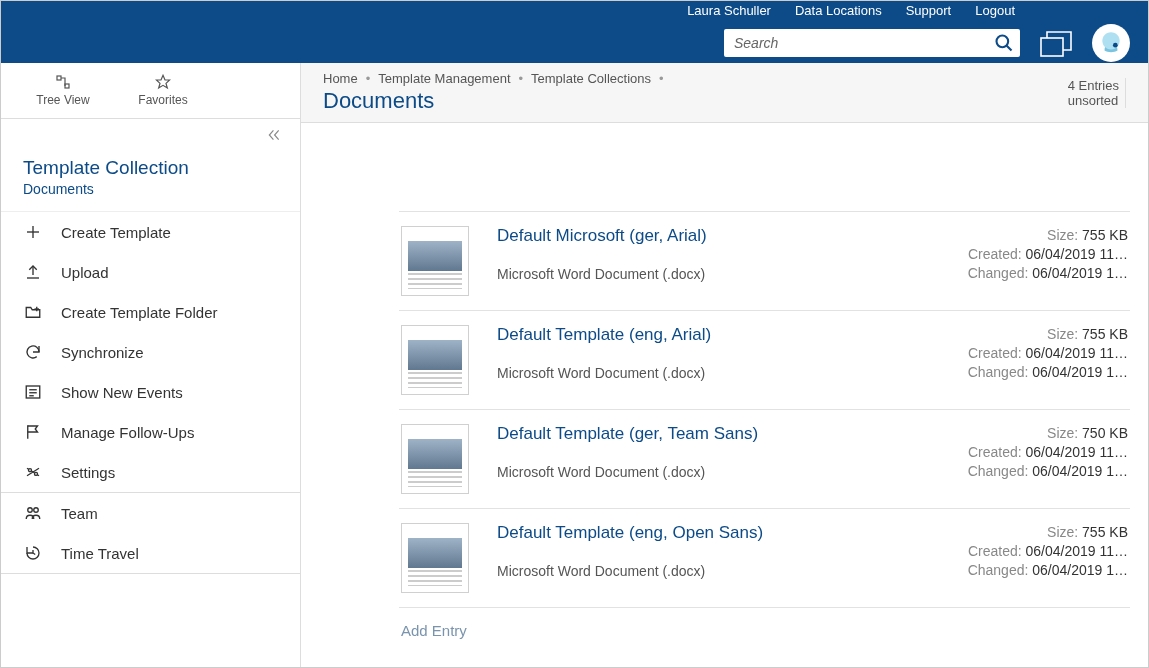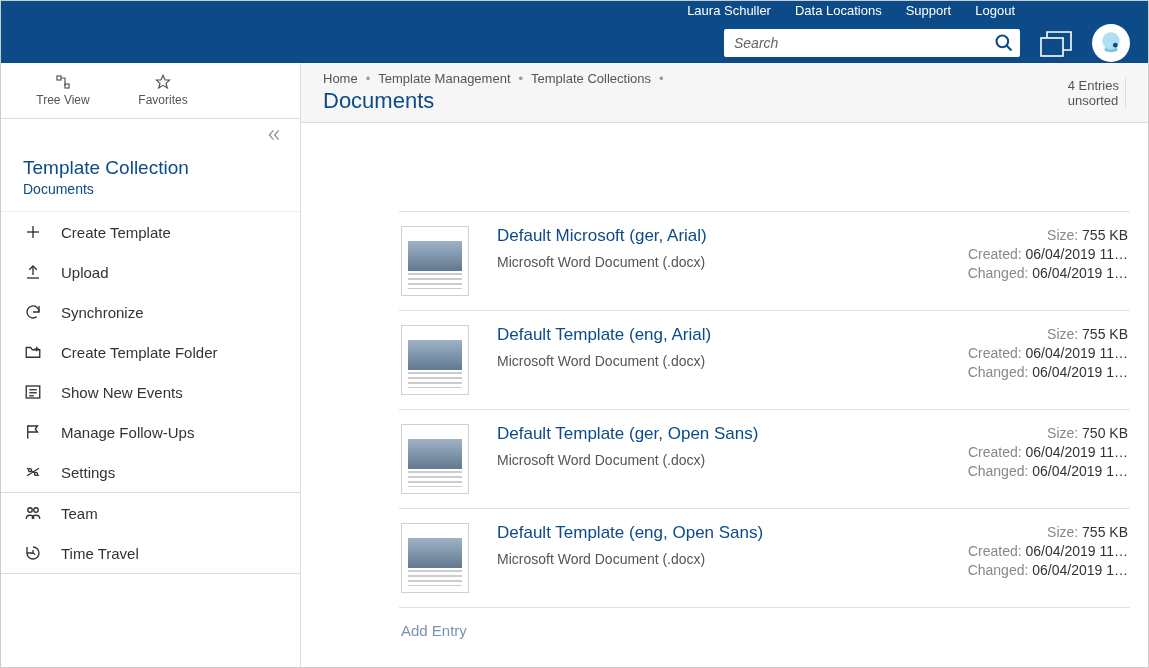--- a/index.html
+++ b/index.html
@@ -203,21 +203,21 @@
   }
   .thumb .skyline {
     position:absolute;
     left:6px; right:6px; top:14px; height:30px;
     background: linear-gradient(#9fb3c7,#607890);
   }
   .thumb .bars { position:absolute; left:6px; right:6px; bottom:6px; height:16px;
     background: repeating-linear-gradient( to bottom, #ccc 0 2px, transparent 2px 5px);}
   .doc-info { flex:1; min-width:0;}
   .doc-title { color:#0c4b88; font-size:17px; cursor:pointer;}
-  .doc-sub { color:#555; font-size:14px; margin-top:8px;}
+  .doc-sub { color:#555; font-size:14px; margin-top:20px;}
   .doc-meta {
     width: 168px;
     text-align:right;
     font-size: 14px;
     color:#555;
     line-height:1.35;
     flex-shrink:0;
   }
   .doc-meta .lbl { color:#888;}
   .doc-meta .val { color:#333;}
@@ -310,35 +310,35 @@
               <line x1="12" y1="4" x2="12" y2="16"></line>
               <polyline points="7,9 12,4 17,9"></polyline>
               <line x1="4" y1="20" x2="20" y2="20"></line>
             </svg>
           </span>
         <span>Upload</span>
       </div>
       <div class="side-item">
         <span class="ic">
             <svg width="18" height="18" viewBox="0 0 24 24" fill="none" stroke="#333" stroke-width="1.8">
-              <path d="M20 12a8 8 0 10-3 6.2"></path>
-              <polyline points="20,4 20,12 12,12"></polyline>
-            </svg>
-          </span>
-        <span>Synchronize</span>
-      </div>
-      <div class="side-item">
-        <span class="ic">
-            <svg width="18" height="18" viewBox="0 0 24 24" fill="none" stroke="#333" stroke-width="1.8">
               <path d="M3 6h6l2 3h10v10H3z"></path>
               <line x1="17" y1="5" x2="17" y2="11"></line>
               <line x1="14" y1="8" x2="20" y2="8"></line>
             </svg>
           </span>
         <span>Create Template Folder</span>
+      </div>
+      <div class="side-item">
+        <span class="ic">
+            <svg width="18" height="18" viewBox="0 0 24 24" fill="none" stroke="#333" stroke-width="1.8">
+              <path d="M20 12a8 8 0 10-3 6.2"></path>
+              <polyline points="20,4 20,12 12,12"></polyline>
+            </svg>
+          </span>
+        <span>Synchronize</span>
       </div>
       <div class="side-item">
         <span class="ic">
             <svg width="18" height="18" viewBox="0 0 24 24" fill="none" stroke="#333" stroke-width="1.8">
               <rect x="3" y="4" width="18" height="16"></rect>
               <line x1="7" y1="9" x2="17" y2="9"></line>
               <line x1="7" y1="13" x2="17" y2="13"></line>
               <line x1="7" y1="17" x2="13" y2="17"></line>
             </svg>
           </span>
@@ -440,21 +440,21 @@
           <div class="line"><span class="lbl">Changed:</span> <span class="val">06/04/2019 1…</span></div>
         </div>
       </div>
 
       <div class="doc-row">
         <div class="thumb">
             <div class="skyline"></div>
             <div class="bars"></div>
           </div>
         <div class="doc-info">
-          <div class="doc-title">Default Template (ger, Open Sans)</div>
+          <div class="doc-title">Default Template (ger, Team Sans)</div>
           <div class="doc-sub">Microsoft Word Document (.docx)</div>
         </div>
         <div class="doc-meta">
           <div class="line"><span class="lbl">Size:</span> <span class="val">750 KB</span></div>
           <div class="line"><span class="lbl">Created:</span> <span class="val">06/04/2019 11…</span></div>
           <div class="line"><span class="lbl">Changed:</span> <span class="val">06/04/2019 1…</span></div>
         </div>
       </div>
 
       <div class="doc-row">

